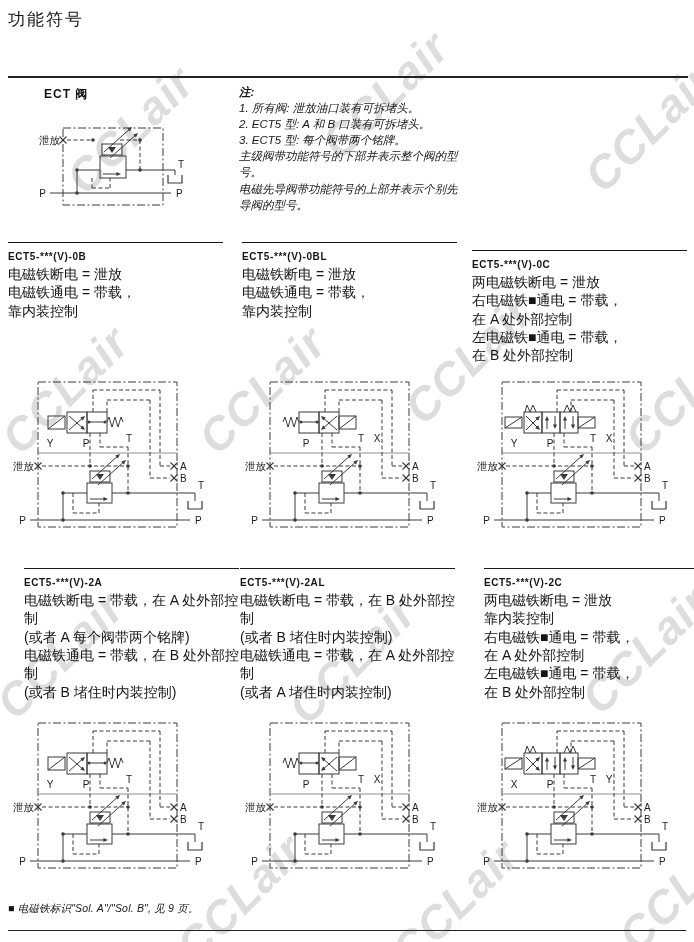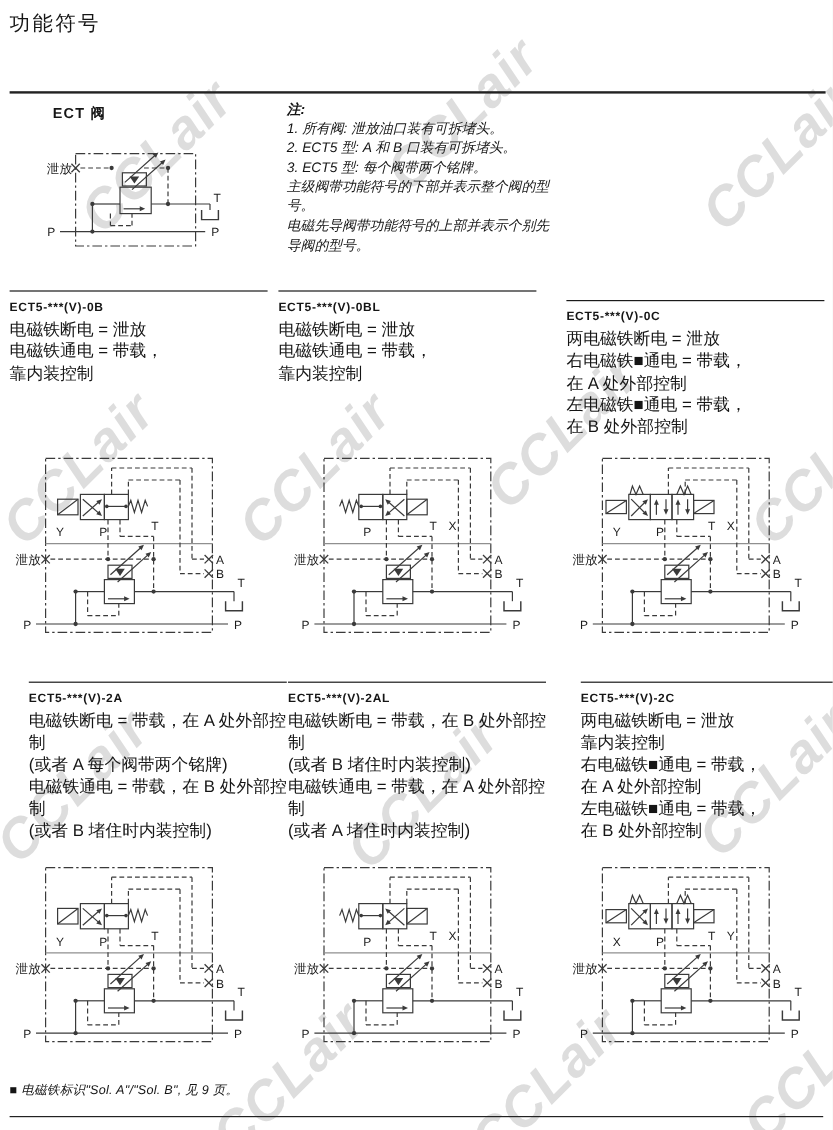--- a/index.html
+++ b/index.html
@@ -98,21 +98,21 @@
       <text x="168" y="79" font-size="10" text-anchor="start">P</text>
     </svg>
 
   <div class="ly variant" style="left:8px;top:242px">
     <div class="rule"></div>
     <div class="model">ECT5-***(V)-0B</div>
     <div class="desc pre">电磁铁断电 = 泄放
 电磁铁通电 = 带载，
 靠内装控制</div>
   </div>
-  <div class="ly variant" style="left:232px;top:242px">
+  <div class="ly variant" style="left:242px;top:242px">
     <div class="rule"></div>
     <div class="model">ECT5-***(V)-0BL</div>
     <div class="desc pre">电磁铁断电 = 泄放
 电磁铁通电 = 带载，
 靠内装控制</div>
   </div>
   <div class="ly variant" style="left:472px;top:250px">
     <div class="rule"></div>
     <div class="model">ECT5-***(V)-0C</div>
     <div class="desc pre">两电磁铁断电 = 泄放

